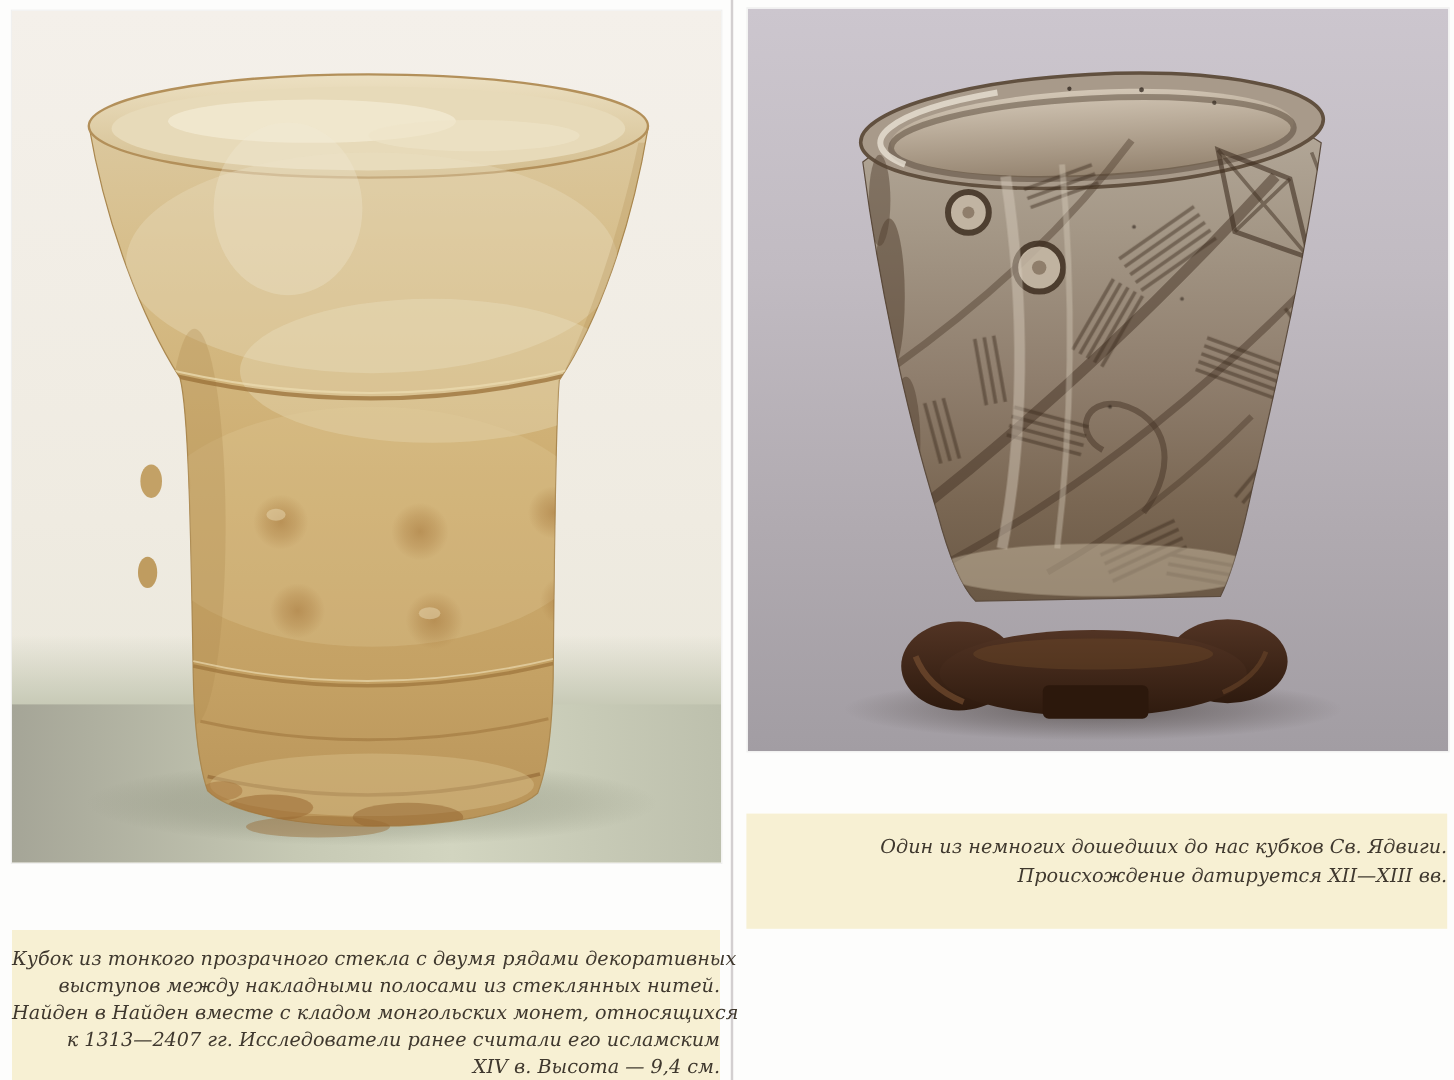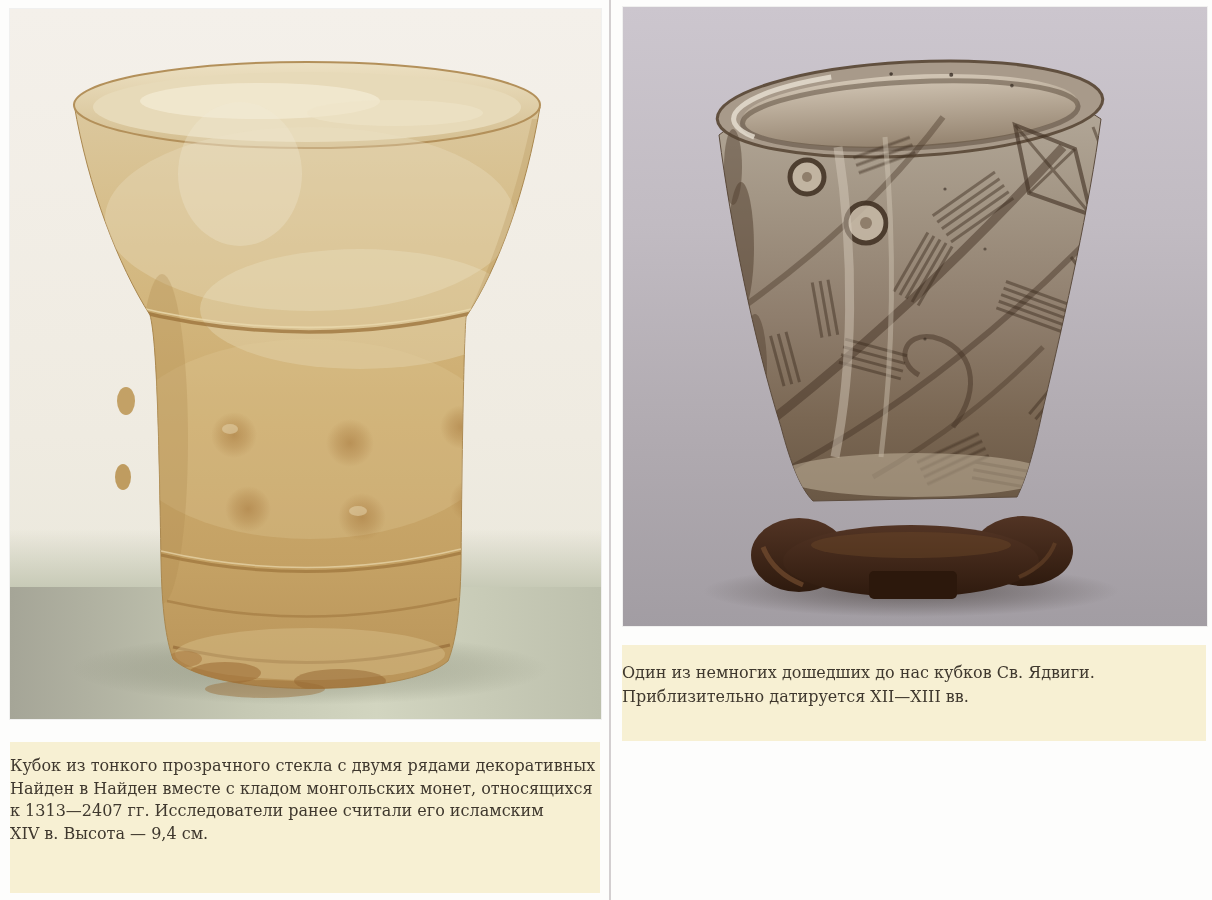--- a/index.html
+++ b/index.html
@@ -19,22 +19,24 @@
     overflow:hidden;
     border:1px solid rgba(0,0,0,0.05);
   }
   .photo svg{display:block;width:100%;height:100%;}
   .photo-left{left:9px;top:8px;width:591px;height:710px;}
   .photo-right{left:622px;top:6px;width:584px;height:619px;}
   .caption{
     position:absolute;
     background:#f7f0d3;
     color:#3f382e;
-    text-align:left;
+    font-style:italic;
+    text-align:right;
     font-size:16px;
+    margin-top:33px;
   }
   .caption .cap-line{white-space:nowrap;}
   .caption-left{left:10px;top:742px;width:590px;height:151px;padding-top:13px;box-sizing:border-box;}
   .caption-left .cap-line{line-height:22.5px;}
   .caption-right{left:622px;top:645px;width:584px;height:96px;padding-top:16px;box-sizing:border-box;}
   .caption-right .cap-line{line-height:23.5px;}
 </style>
 </head>
 <body>
 
@@ -284,23 +286,24 @@
         <ellipse cx="292" cy="468" rx="135" ry="22" fill="#cabba4" opacity="0.5"></ellipse>
         <circle cx="322" cy="182" r="1.6" fill="#241a12" opacity="0.55"></circle>
         <circle cx="362" cy="242" r="1.6" fill="#241a12" opacity="0.5"></circle>
         <circle cx="302" cy="332" r="1.6" fill="#241a12" opacity="0.5"></circle>
       </g>
     </svg>
   </div>
 
   <div class="caption caption-left">
     <div class="cap-line">Кубок из тонкого прозрачного стекла с двумя рядами декоративных</div>
+    <div class="cap-line">выступов между накладными полосами из стеклянных нитей.</div>
     <div class="cap-line">Найден в Найден вместе с кладом монгольских монет, относящихся</div>
     <div class="cap-line">к 1313—2407 гг. Исследователи ранее считали его исламским</div>
     <div class="cap-line">XIV в. Высота — 9,4 см.</div>
   </div>
 
   <div class="caption caption-right">
     <div class="cap-line">Один из немногих дошедших до нас кубков Св. Ядвиги.</div>
-    <div class="cap-line">Приблизительно датируется XII—XIII вв.</div>
+    <div class="cap-line">Происхождение датируется XII—XIII вв.</div>
   </div>
 
 </div>
 
 </body></html>

